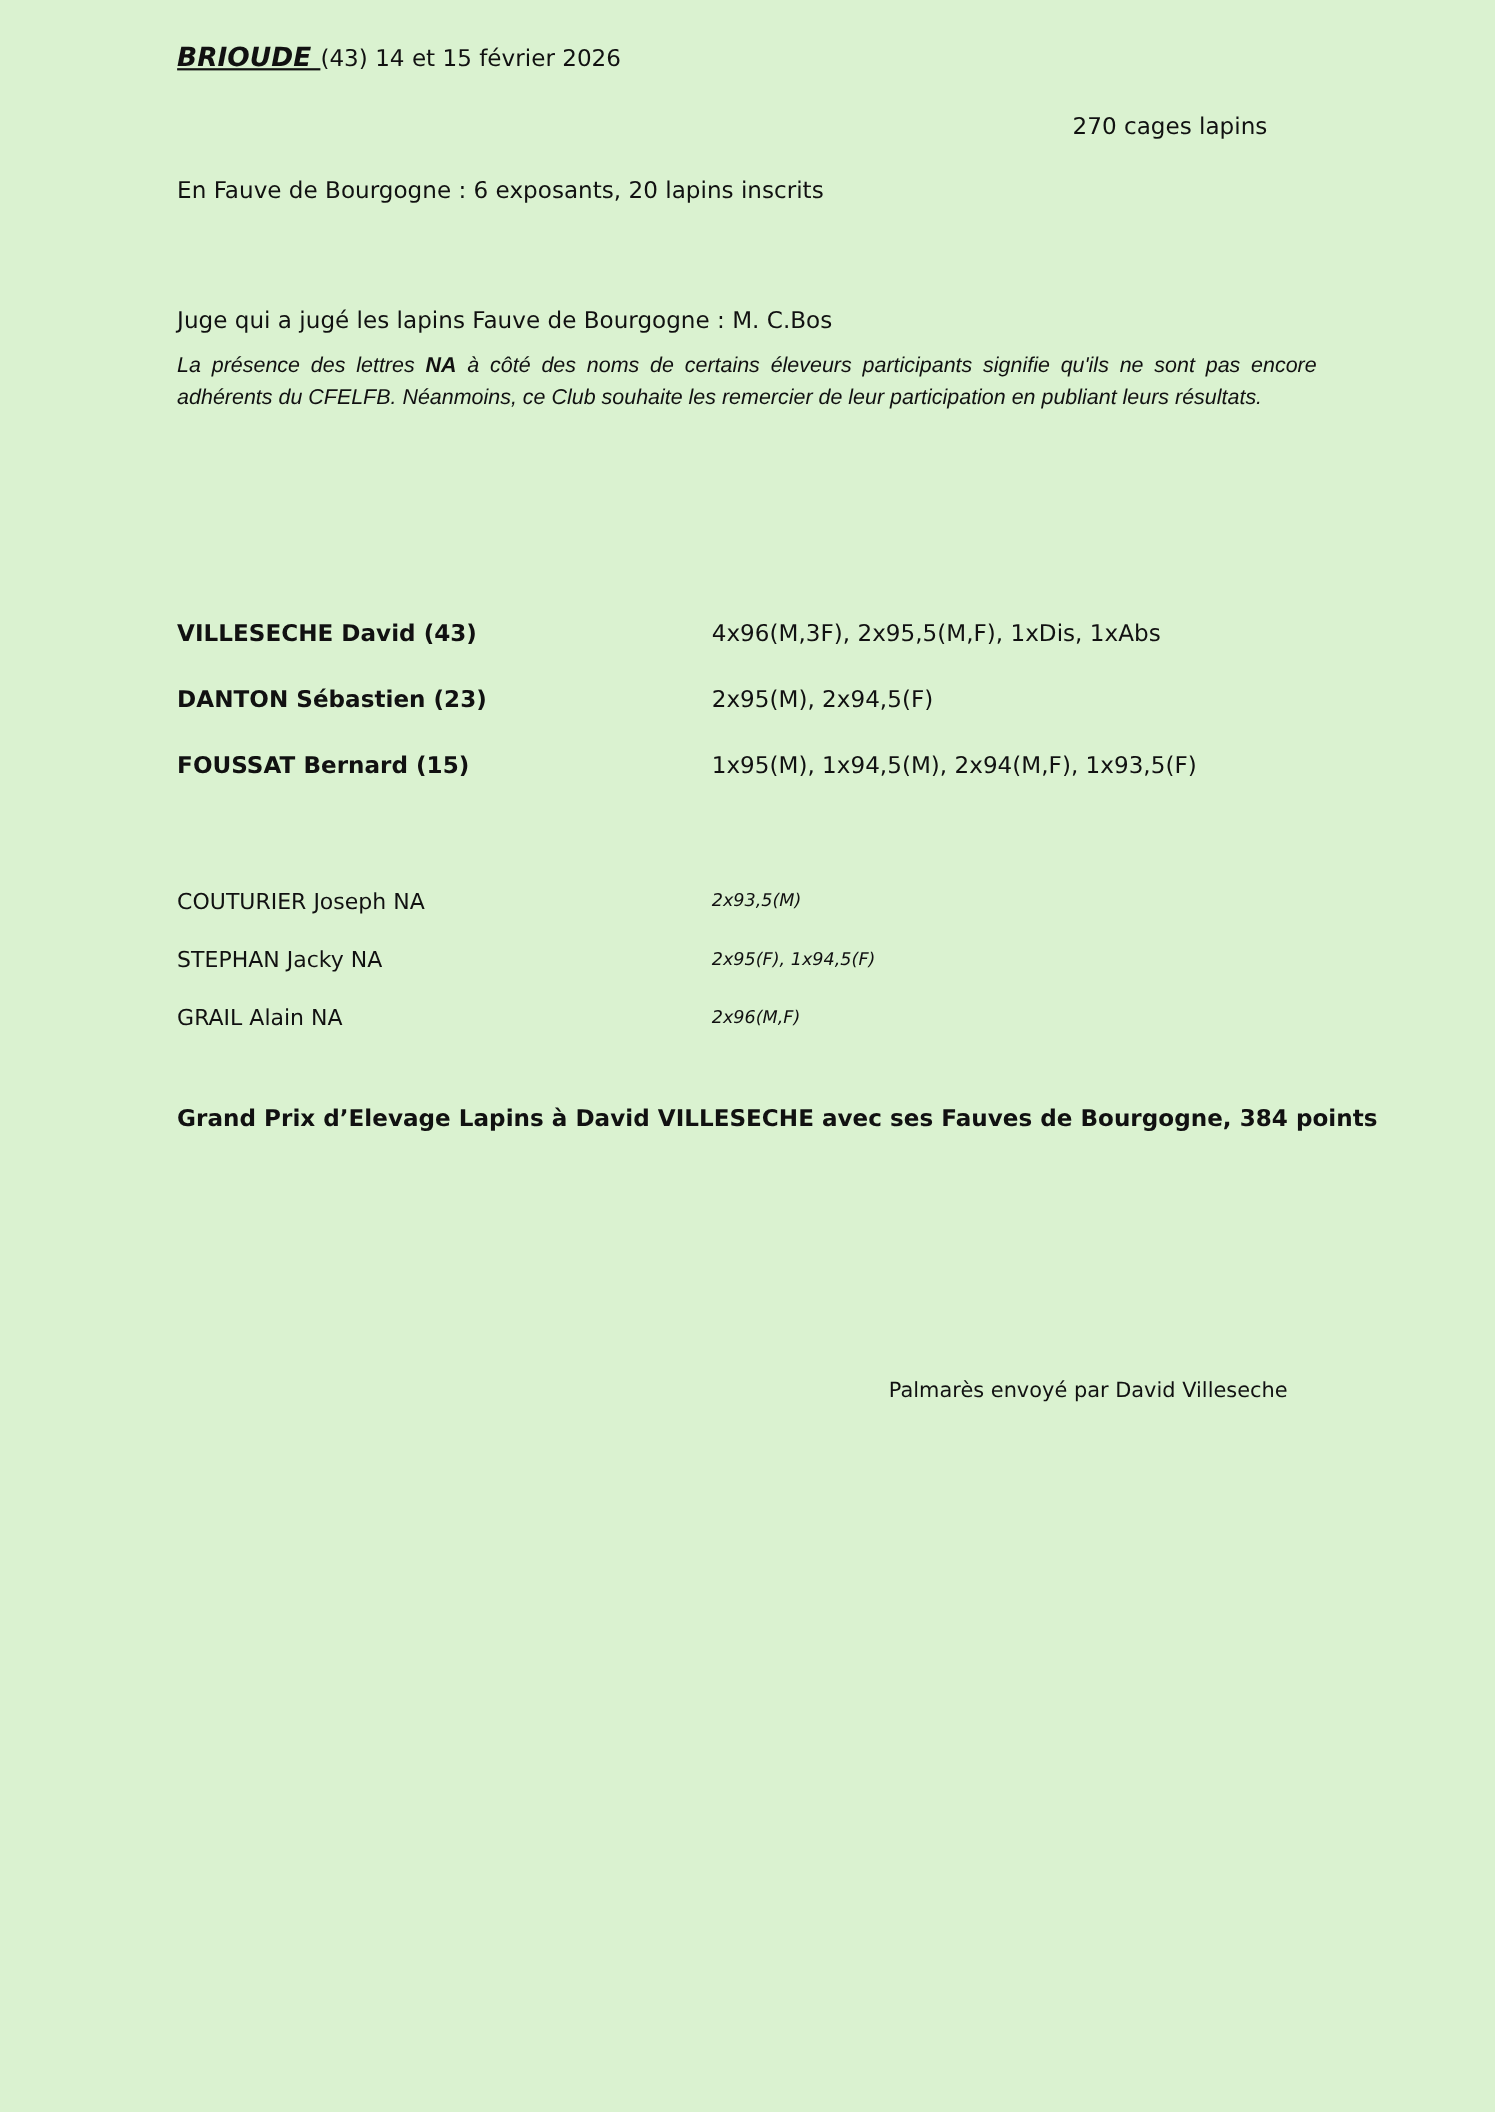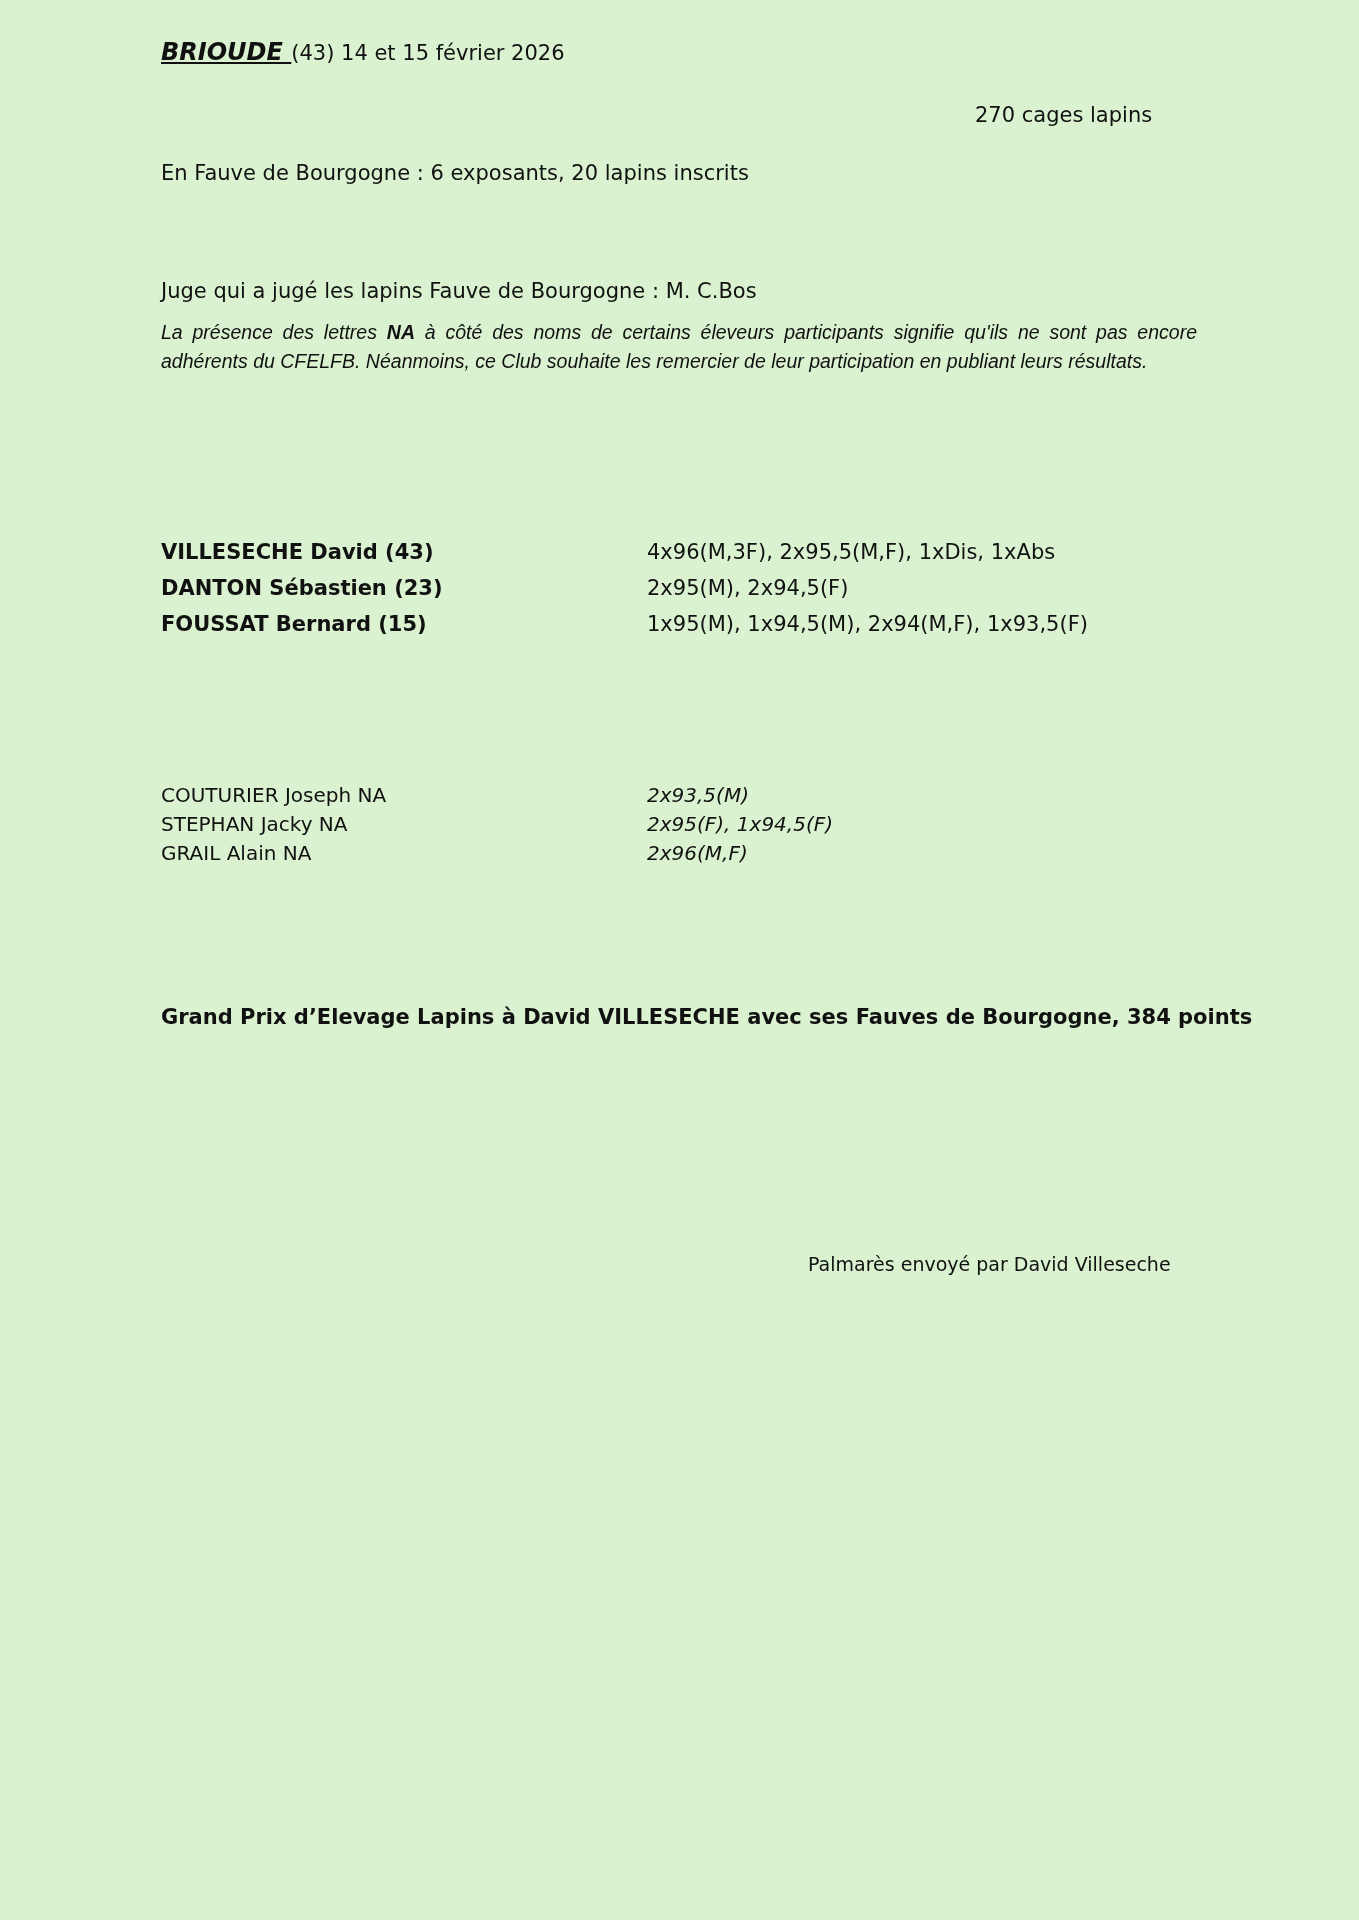--- a/index.html
+++ b/index.html
@@ -18,27 +18,27 @@
     .summary { left: 161px; top: 161px; font-size: 21px; }
     .judge { left: 161px; top: 251px; font-size: 21px; margin-top: 28px; }
     .note {
       left: 161px; top: 318px; width: 1036px; white-space: normal;
       font-family: "Liberation Sans", sans-serif;
       font-style: italic; font-size: 19.5px; line-height: 29px;
       text-align: justify;
     }
     .note b { font-weight: bold; }
     .members { left: 161px; top: 534px; }
-    .row { display: flex; height: 36px; align-items: center; }
+    .row { display: flex; height: 36px; align-items: center; margin-top: 24px; }
     .members .name { width: 486px; font-weight: bold; font-size: 21px; }
     .members .res { font-size: 21px; }
     .nonmembers { left: 161px; top: 780px; }
     .nonmembers .row { height: 29px; }
     .nonmembers .name { width: 486px; font-size: 20px; }
-    .nonmembers .res { font-style: italic; font-size: 20px; }
+    .nonmembers .res { font-style: italic; font-size: 16px; }
     .gp { left: 161px; top: 1005px; font-weight: bold; font-size: 21px; }
     .sender { left: 808px; top: 1236px; font-size: 19px; margin-top: 17px; }
   </style>
 </head>
 <body>
 
 <div class="abs title">
   <span class="city">BRIOUDE </span><span>(43) 14 et 15 février 2026</span>
 </div>
 

